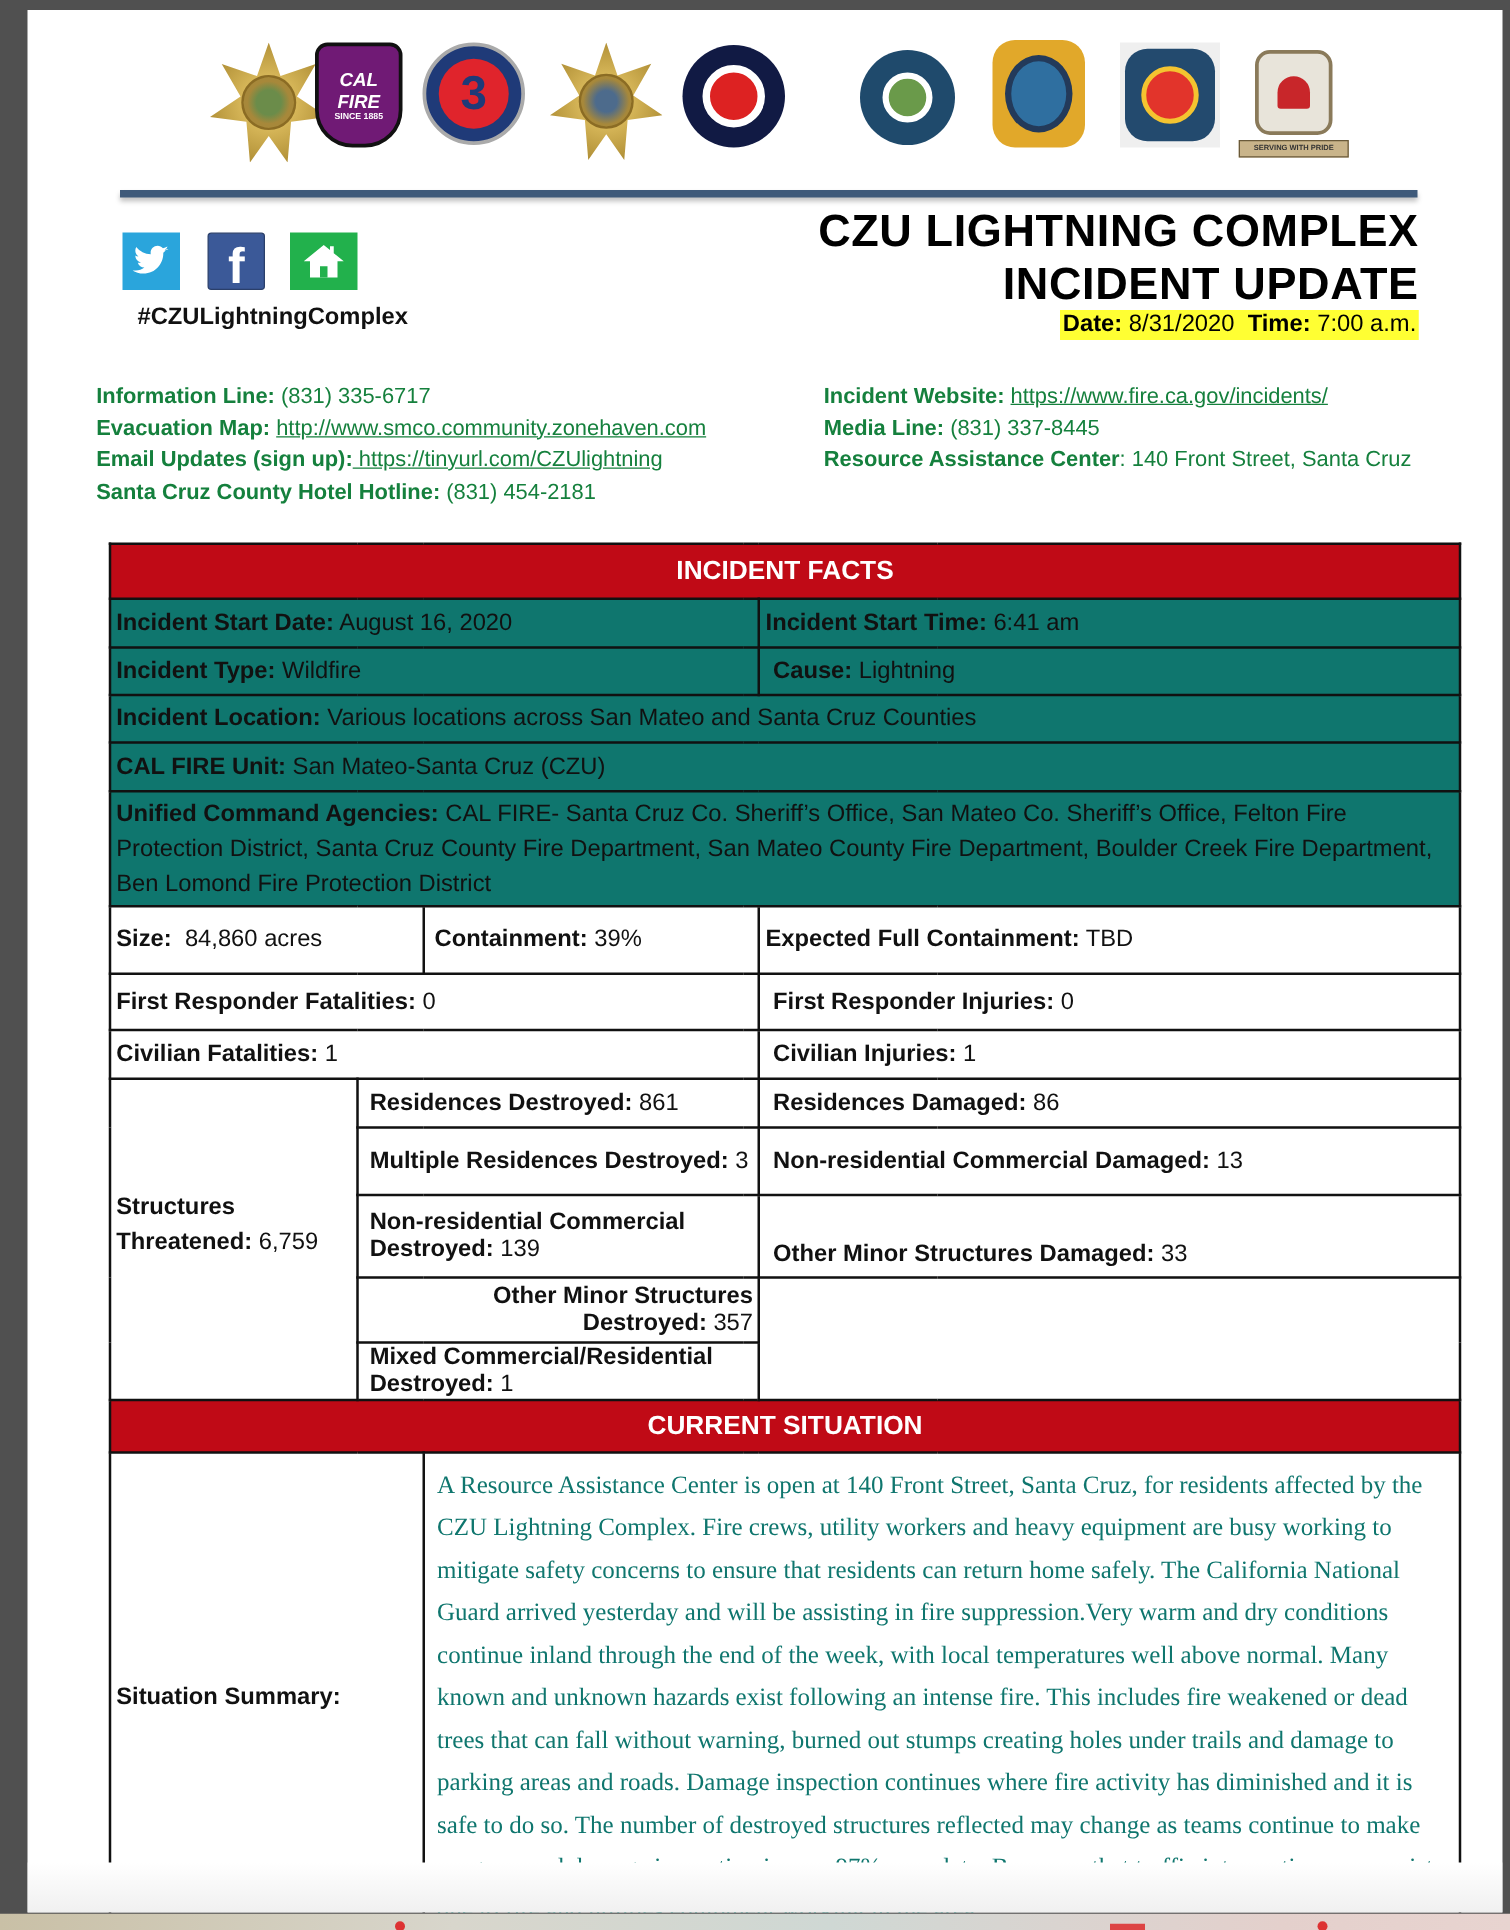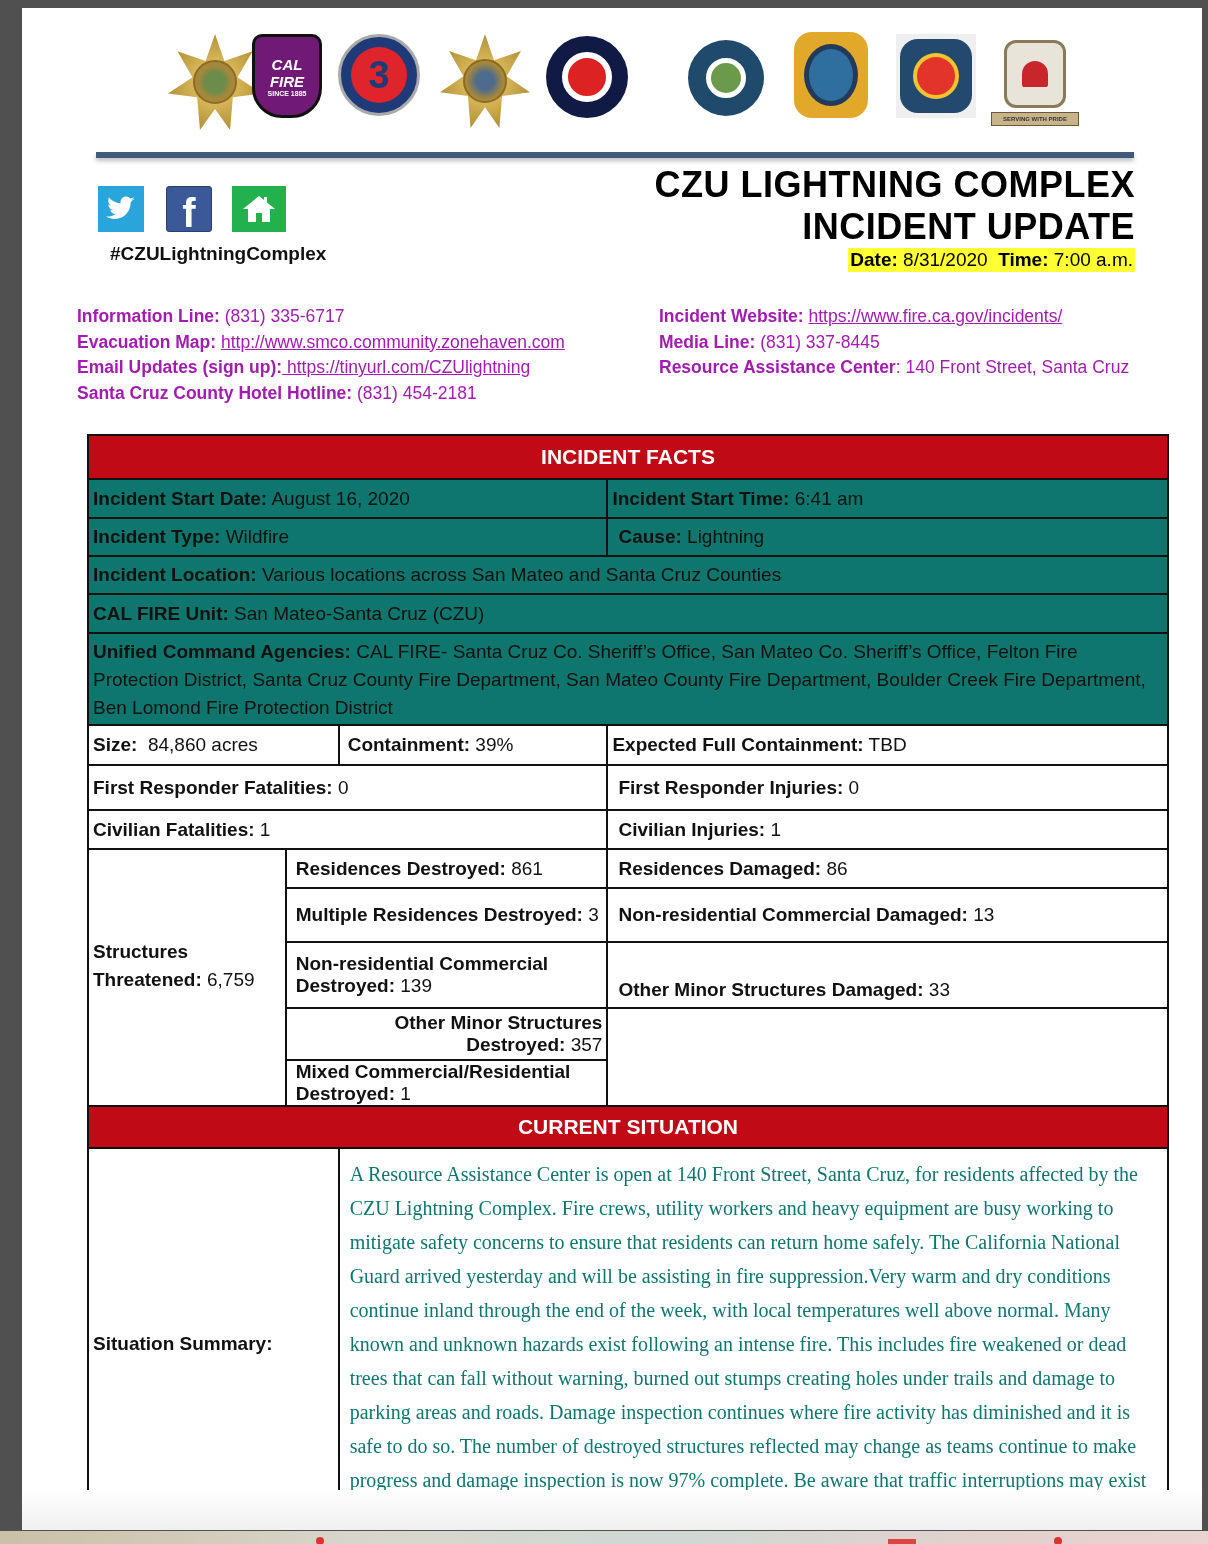--- a/index.html
+++ b/index.html
@@ -28,21 +28,21 @@
   .twitter { left: 98px; width: 46px; height: 46px; background: #2aa5dc; }
   .facebook { left: 166px; width: 46px; height: 46px; background: #3b5998; border-radius: 3px; border: 1px solid #2a3f6a; }
   .home { left: 232px; width: 54px; height: 46px; background: #22b14c; }
 
   .hashtag { position: absolute; top: 235px; left: 110px; font-size: 19px; font-weight: bold; color: #111; }
 
   .title { position: absolute; top: 156px; right: 95px; text-align: right; font-weight: bold; font-size: 36px; line-height: 42px; color: #000; letter-spacing: 0.5px; }
   .date-line { position: absolute; top: 240px; right: 95px; background: #ffff33; font-size: 19px; font-weight: bold; padding: 1px 2px; color: #000; }
   .date-line .val { font-weight: normal; }
 
-  .info { position: absolute; font-size: 17.5px; line-height: 25.5px; color: #a21caf; }
+  .info { position: absolute; font-size: 17.5px; line-height: 25.5px; color: #15803d; }
   .info .row { white-space: nowrap; }
   .info b { font-weight: bold; }
   .info .link { text-decoration: underline; }
   .info-left { top: 296px; left: 77px; }
   .info-right { top: 296px; left: 659px; }
 
   
   .facts { position: absolute; top: 426px; left: 87px; width: 1082px; border-collapse: collapse; font-size: 19px; color: #111; }
   .facts td { border: 2px solid #111; padding: 0 4px; vertical-align: middle; }
   .facts .hdr { background: #c00a16; color: #fff; font-weight: bold; text-align: center; font-size: 21px; height: 44px; }
@@ -165,21 +165,21 @@
     </tr>
     <tr style="height:38px;">
       <td colspan="6" class="shade"><b>Incident Location:</b><span> Various locations across San Mateo and Santa Cruz Counties</span></td>
     </tr>
     <tr style="height:39px;">
       <td colspan="6" class="shade"><b>CAL FIRE Unit:</b><span> San Mateo-Santa Cruz (CZU)</span></td>
     </tr>
     <tr>
       <td colspan="6" class="shade" style="line-height:28px;padding-top:4px;padding-bottom:2px;"><b>Unified Command Agencies:</b><span> CAL FIRE- Santa Cruz Co. Sheriff’s Office, San Mateo Co. Sheriff’s Office, Felton Fire Protection District, Santa Cruz County Fire Department, San Mateo County Fire Department, Boulder Creek Fire Department, Ben Lomond Fire Protection District</span></td>
     </tr>
-    <tr style="height:40px;">
+    <tr style="height:54px;">
       <td colspan="2"><b>Size:</b><span style="white-space:pre;">  84,860 acres</span></td>
       <td colspan="2" style="padding-left:8px;"><b>Containment:</b><span> 39%</span></td>
       <td colspan="2"><b>Expected Full Containment:</b><span> TBD</span></td>
     </tr>
     <tr style="height:45px;">
       <td colspan="4"><b>First Responder Fatalities:</b><span> 0</span></td>
       <td colspan="2" style="padding-left:10px;"><b>First Responder Injuries:</b><span> 0</span></td>
     </tr>
     <tr style="height:39px;">
       <td colspan="4"><b>Civilian Fatalities:</b><span> 1</span></td>

